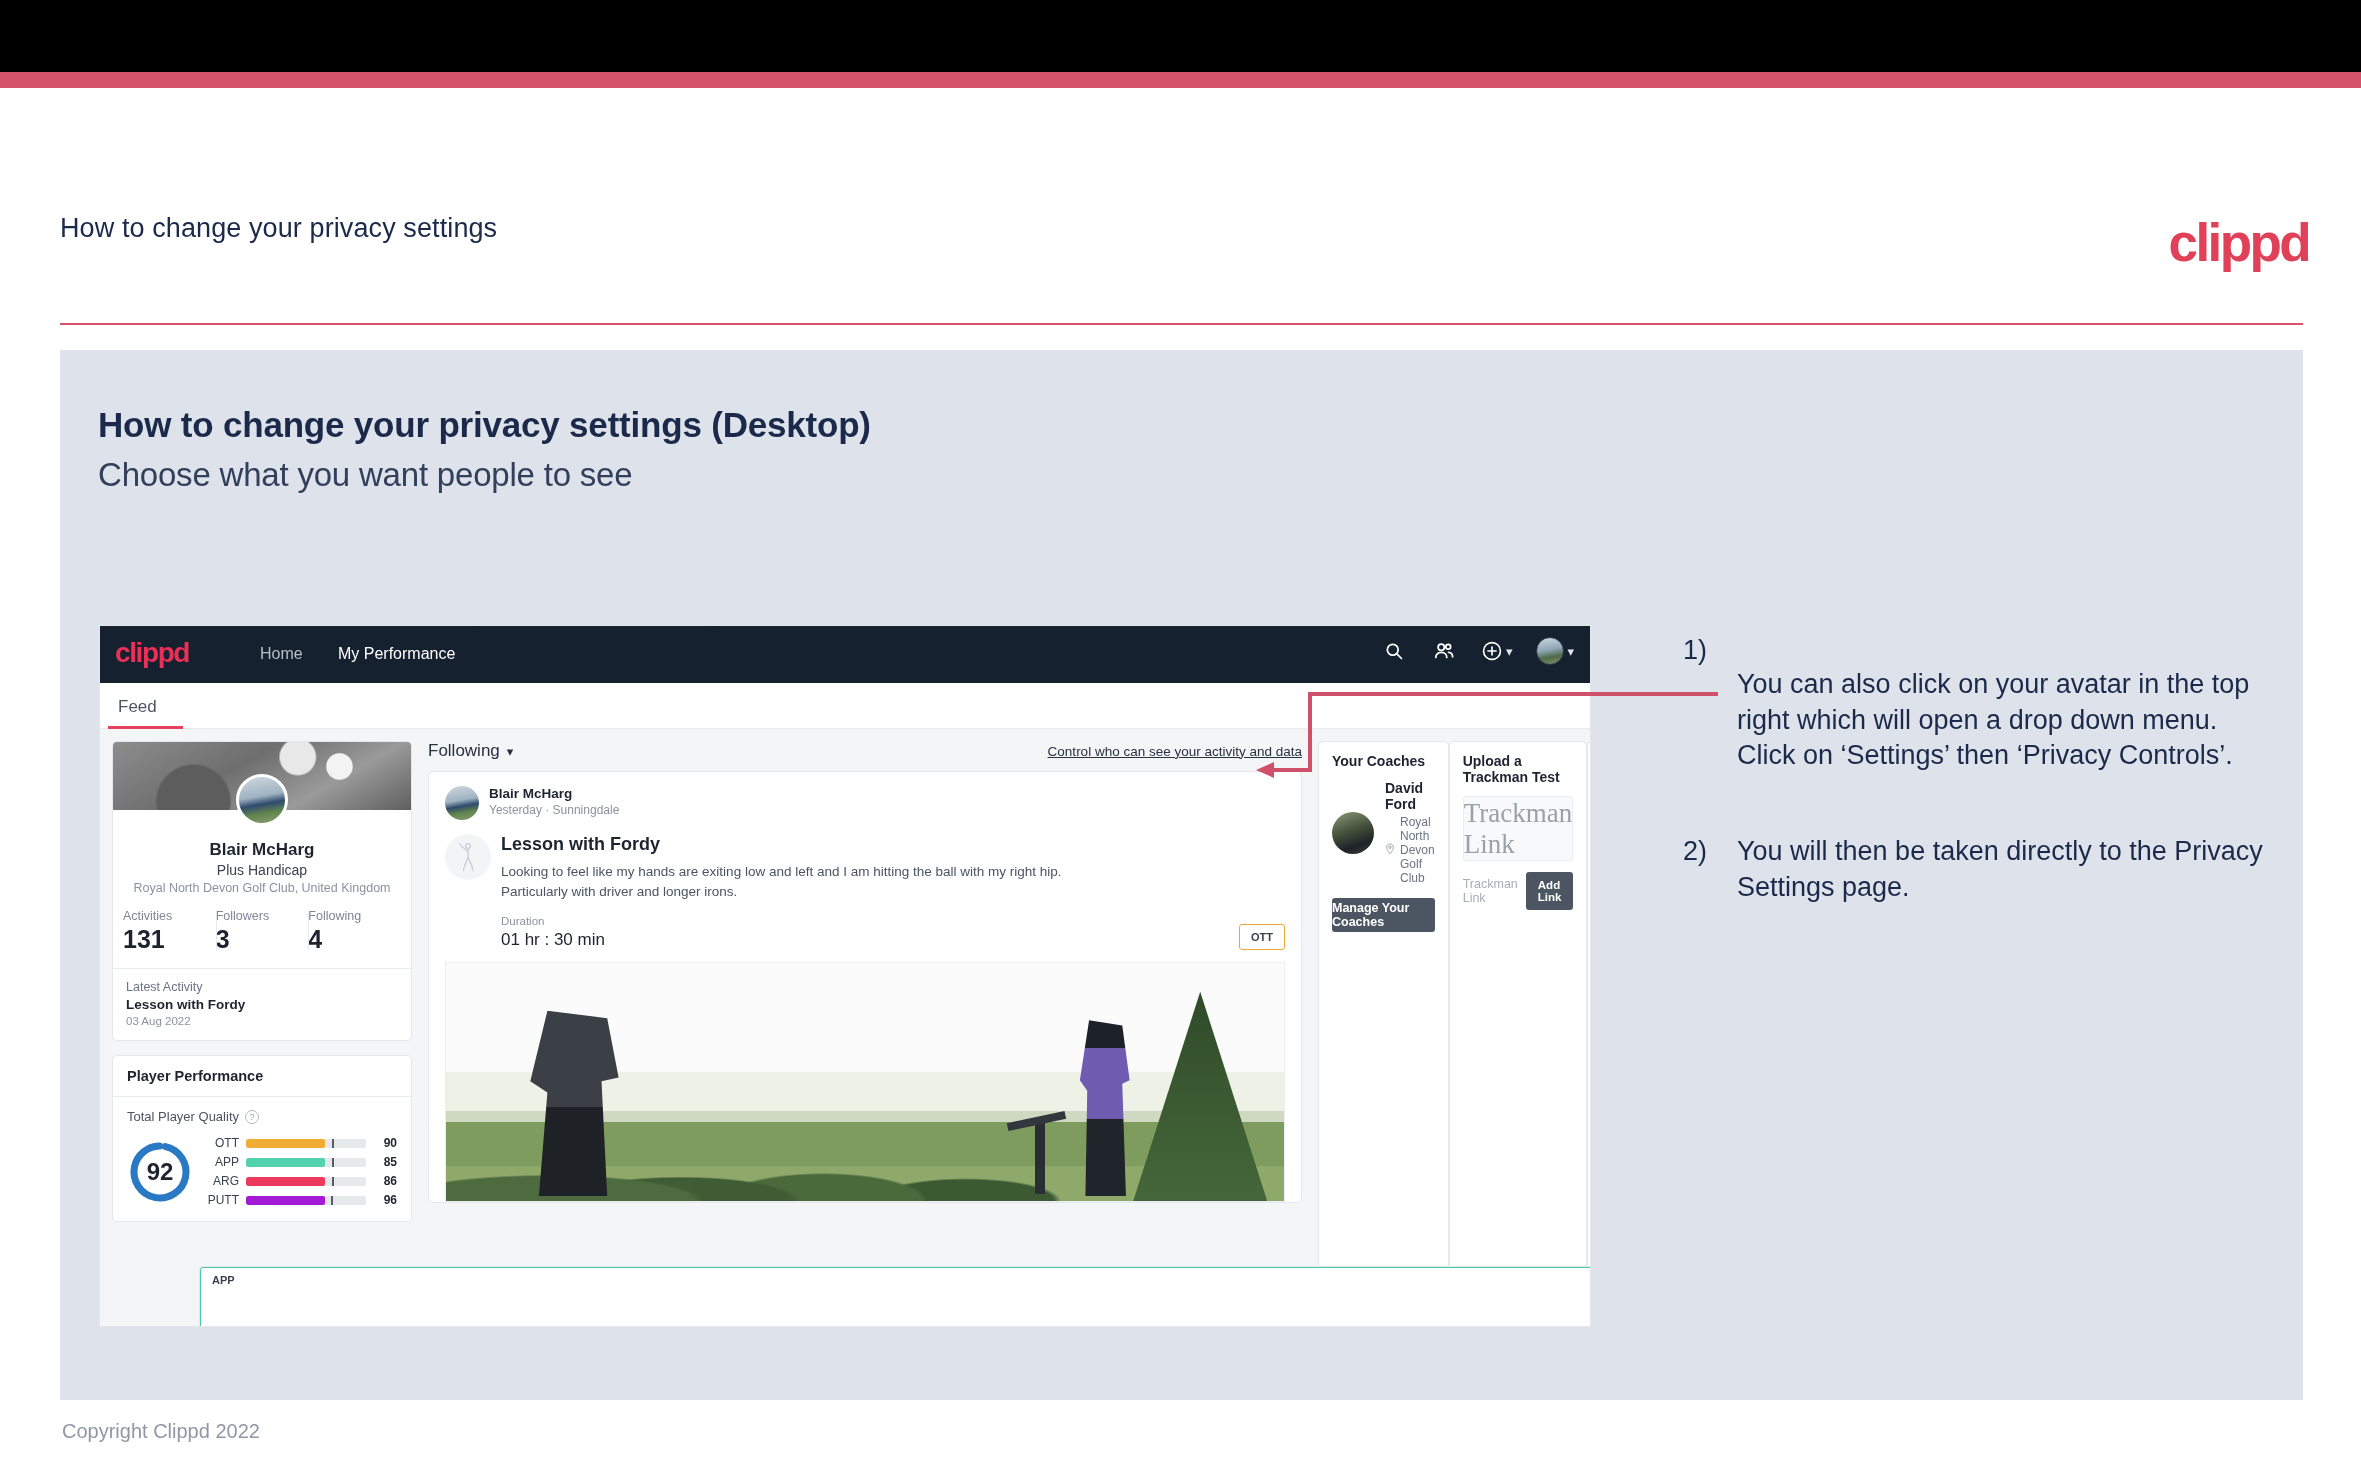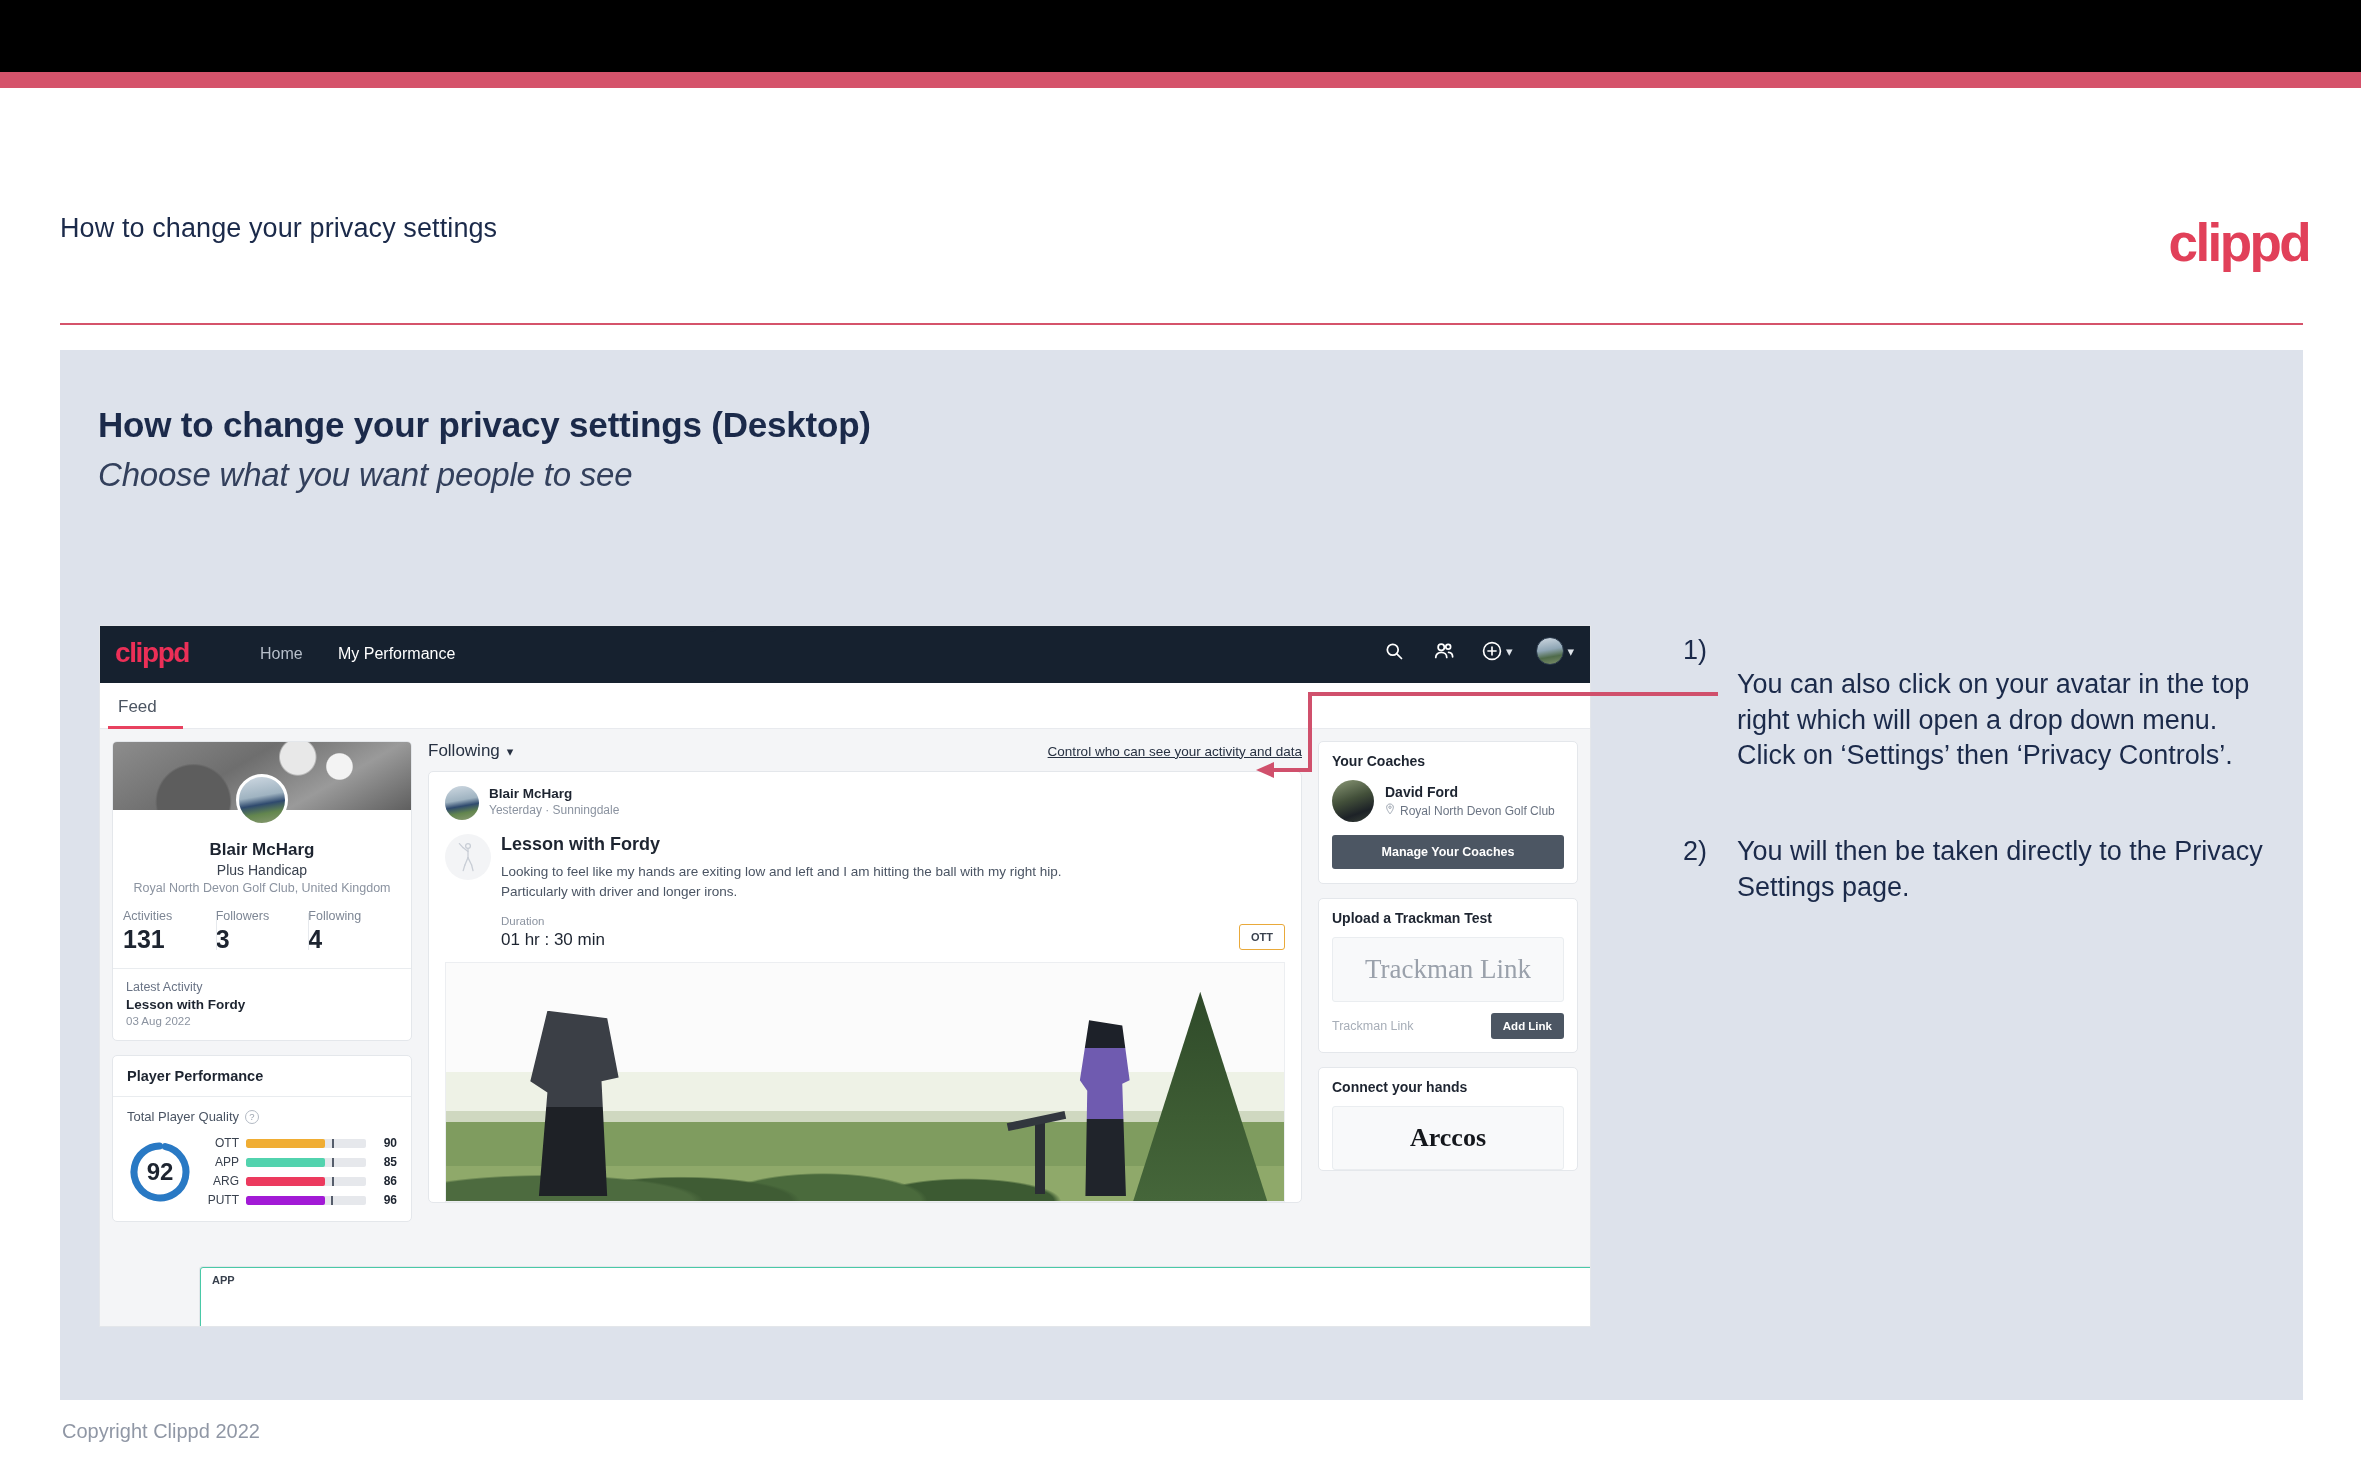--- a/index.html
+++ b/index.html
@@ -36,21 +36,21 @@
   .panel {
     position:absolute; left:60px; top:262px; width:2243px; height:1050px;
     background:#dde2eb;
   }
   .slide-title {
     position:absolute; left:98px; top:317px;
     font-size:35px; font-weight:700; color:#1b2a4a; letter-spacing:-0.2px;
   }
   .slide-sub {
     position:absolute; left:98px; top:368px;
-    font-size:33px; font-weight:400; color:#33405c; letter-spacing:-0.2px;font-style:italic;
+    font-size:33px; font-weight:400; color:#33405c; letter-spacing:-0.2px;
   }
   .copyright {
     position:absolute; left:62px; top:1332px;
     font-size:20px; color:#9097a5;
   }
 
   
   .app {
     position:absolute; left:100px; top:538px; width:1490px; height:700px;
     background:#fff; overflow:hidden;
@@ -202,21 +202,21 @@
   .ph-golfer1 { position:absolute; left:7%; bottom:2%; width:17%; height:78%;
     background:linear-gradient(to bottom,#3b3f46 0 52%, #1e2126 52% 100%);
     clip-path: polygon(30% 0, 72% 4%, 80% 36%, 68% 38%, 72% 100%, 24% 100%, 30% 44%, 18% 38%); }
   .ph-golfer2 { position:absolute; right:16%; bottom:2%; width:11%; height:74%;
     background:linear-gradient(to bottom,#1d2129 0 16%, #6f5bb0 16% 56%, #20242b 56% 100%);
     clip-path: polygon(34% 0, 70% 3%, 78% 34%, 70% 36%, 74% 100%, 30% 100%, 32% 40%, 24% 34%); }
   .ph-stand { position:absolute; right:28.5%; bottom:3%; width:1.2%; height:30%; background:#2a2e34; }
   .ph-stand-top { position:absolute; right:26%; bottom:32%; width:7%; height:3.5%; background:#32373e; transform:rotate(-12deg); }
 
   
-  .col-right { width:260px; flex:0 0 260px; display:flex; flex-direction:column; gap:14px; }
+  .col-right { width:260px; flex:0 0 260px; display:flex; }
   .rc-head { padding:11px 13px 0; font-size:14px; font-weight:700; color:#1d2430; }
   .coach-row { display:flex; gap:11px; align-items:center; padding:11px 13px 0; }
   .coach-av { width:42px;height:42px;border-radius:50%;flex:0 0 42px;
     background:linear-gradient(160deg,#8c9a78,#43503a 45%,#1d2227 75%,#3b4439); }
   .coach-name { font-size:14px; font-weight:700; color:#1d2430; }
   .coach-club { font-size:12px; color:#6b7483; margin-top:3px; display:flex; align-items:center; gap:5px; }
   .btn-dark {
     margin:13px 13px 14px; height:34px; background:#4c5663; color:#fff;
     border-radius:3px; display:flex; align-items:center; justify-content:center;
     font-size:12.5px; font-weight:700;

